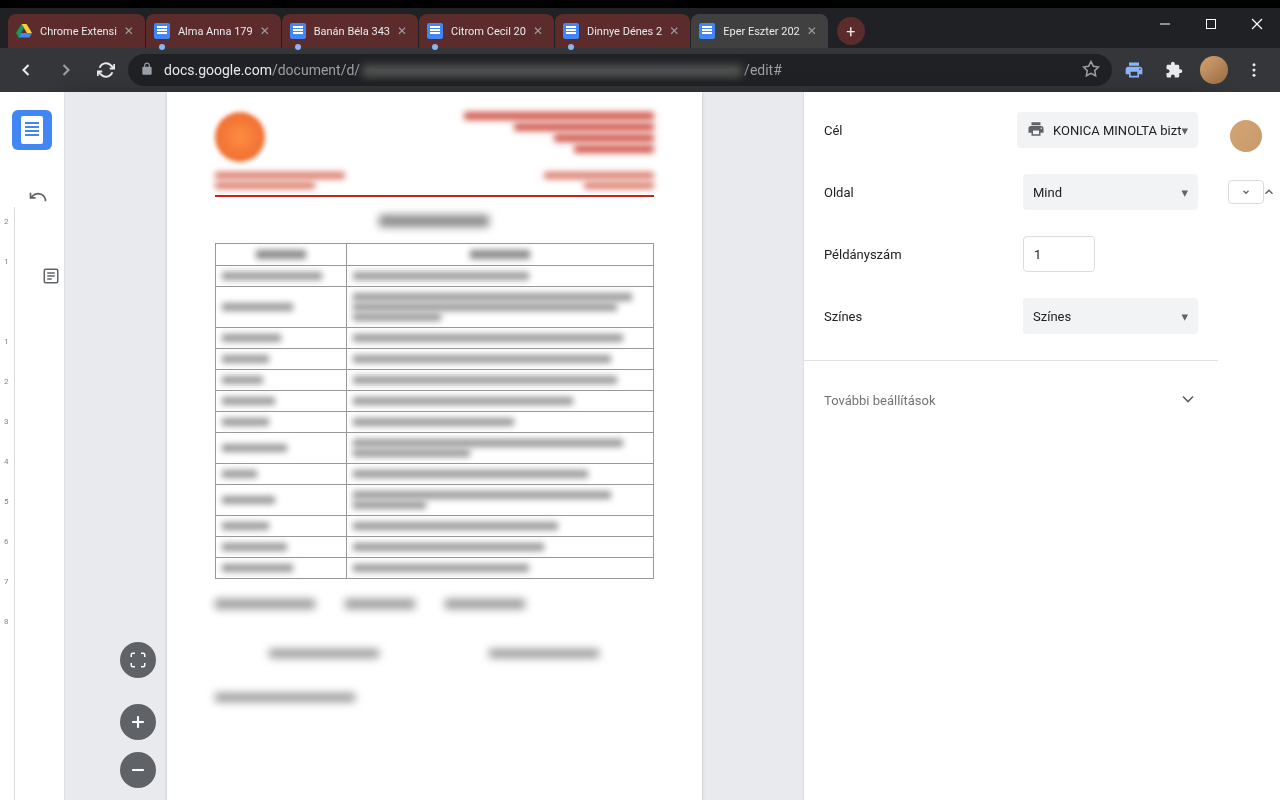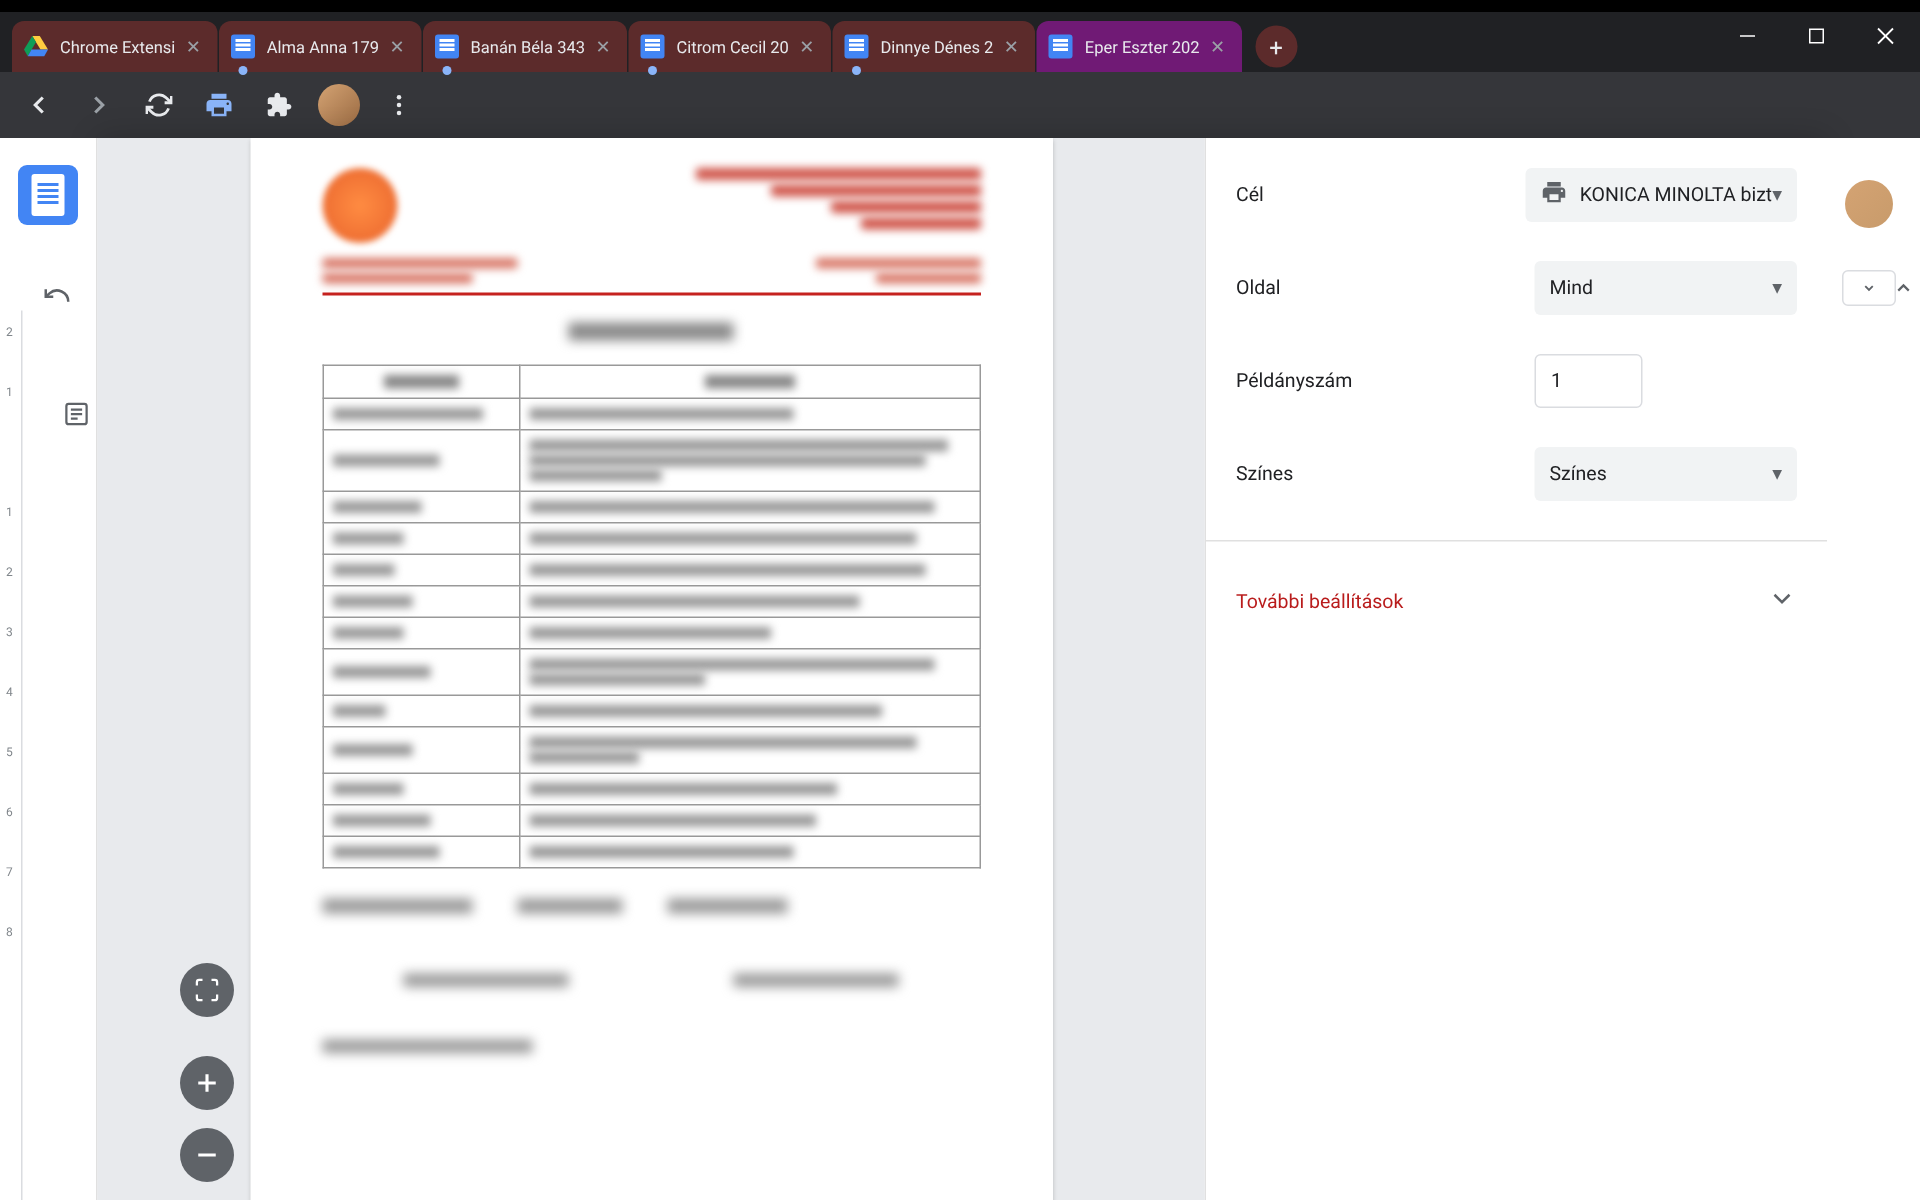--- a/index.html
+++ b/index.html
@@ -9,21 +9,21 @@
 .titlebar { height: 8px; background: #000; }
 
 
 .window-controls { position: absolute; top: 8px; right: 0; display: flex; z-index: 100; }
 .win-btn { width: 46px; height: 32px; display: flex; align-items: center; justify-content: center; color: #fff; }
 .win-btn svg { width: 12px; height: 12px; }
 
 
 .tabstrip { height: 40px; background: #202124; display: flex; align-items: flex-end; padding-left: 8px; padding-top: 8px; }
 .tab { height: 34px; background: #5c2b2b; border-radius: 8px 8px 0 0; display: flex; align-items: center; padding: 0 8px; margin-right: 1px; max-width: 170px; min-width: 120px; color: #e8eaed; font-size: 12px; position: relative; }
-.tab.active { background: #701a75; text-align: right; }
+.tab.active { background: #404040; text-align: right; }
 .tab-favicon { width: 16px; height: 16px; margin-right: 8px; flex-shrink: 0; display: flex; align-items: center; justify-content: center; }
 .tab-title { flex: 1; white-space: nowrap; overflow: hidden; text-overflow: ellipsis; font-size: 11px; }
 .tab-close { width: 16px; height: 16px; display: flex; align-items: center; justify-content: center; margin-left: 4px; color: #9aa0a6; flex-shrink: 0; }
 .newtab { width: 28px; height: 28px; border-radius: 50%; background: #5c2b2b; display: flex; align-items: center; justify-content: center; color: #e8eaed; margin-left: 8px; margin-bottom: 3px; }
 
 
 .addressbar { height: 44px; background: #35363a; display: flex; align-items: center; padding: 0 8px; gap: 4px; }
 .nav-btn { width: 36px; height: 36px; border-radius: 50%; display: flex; align-items: center; justify-content: center; color: #9aa0a6; }
 .nav-btn.enabled { color: #e8eaed; }
 .omnibox { flex: 1; height: 32px; background: #202124; border-radius: 16px; display: flex; align-items: center; padding: 0 12px; color: #e8eaed; font-size: 14px; }
@@ -108,21 +108,21 @@
 .sheet-count { font-size: 13px; color: #5f6368; }
 .setting-row { display: flex; align-items: center; margin-bottom: 26px; gap: 44px; }
 .setting-label { width: 155px; font-size: 13px; color: #202124; }
 .setting-control { flex: 1; }
 .dropdown { width: 100%; height: 36px; background: #f1f3f4; border: none; border-radius: 4px; display: flex; align-items: center; padding: 0 10px; font-size: 13px; color: #202124; position: relative; }
 .dropdown-icon { margin-right: 8px; color: #5f6368; }
 .dropdown-text { flex: 1; white-space: nowrap; overflow: hidden; text-overflow: ellipsis; }
 .dropdown-caret { color: #5f6368; }
 .number-input { width: 72px; height: 36px; border: 1px solid #dadce0; border-radius: 4px; padding: 0 10px; font-size: 13px; color: #202124; background: #fff; }
 .settings-divider { height: 1px; background: #e0e0e0; margin: 4px -20px 20px; }
-.more-settings { display: flex; justify-content: space-between; align-items: center; font-size: 13px; color: #b91c1c; padding: 8px 0; }
+.more-settings { display: flex; justify-content: space-between; align-items: center; font-size: 13px; color: #737373; padding: 8px 0; }
 
 
 .fav-docs { width: 16px; height: 16px; background: #4285f4; border-radius: 2px; position: relative; }
 .fav-docs::after { content: ''; position: absolute; top: 3px; left: 3px; right: 3px; height: 1.5px; background: #fff; box-shadow: 0 3px 0 #fff, 0 6px 0 #fff; }
 .tab-loading { width: 6px; height: 6px; border-radius: 50%; background: #8ab4f8; position: absolute; bottom: -2px; left: 13px; }
 </style>
 </head>
 <body>
 
 <div class="titlebar"></div>
@@ -210,20 +210,29 @@
       <svg width="20" height="20" viewBox="0 0 24 24" fill="none" stroke="currentColor" stroke-width="2.5">
         <polyline points="9 18 15 12 9 6"></polyline>
       </svg>
     </div>
   <div class="nav-btn enabled">
       <svg width="18" height="18" viewBox="0 0 24 24" fill="none" stroke="currentColor" stroke-width="2.5">
         <path d="M23 4v6h-6M1 20v-6h6"></path>
         <path d="M3.51 9a9 9 0 0 1 14.85-3.36L23 10M1 14l4.64 4.36A9 9 0 0 0 20.49 15"></path>
       </svg>
     </div>
+  <div class="omnibox">
+    <span class="lock-icon"><svg width="14" height="14" viewBox="0 0 24 24" fill="currentColor">
+          <path d="M18 8h-1V6c0-2.76-2.24-5-5-5S7 3.24 7 6v2H6c-1.1 0-2 .9-2 2v10c0 1.1.9 2 2 2h12c1.1 0 2-.9 2-2V10c0-1.1-.9-2-2-2zM9 6c0-1.66 1.34-3 3-3s3 1.34 3 3v2H9V6z"></path>
+        </svg></span>
+    <span class="url-text"><span class="domain">docs.google.com</span><span>/document/d/</span><span class="url-blur"></span><span>/edit#</span></span>
+    <span class="star-icon"><svg width="18" height="18" viewBox="0 0 24 24" fill="none" stroke="currentColor" stroke-width="2">
+          <polygon points="12 2 15.09 8.26 22 9.27 17 14.14 18.18 21.02 12 17.77 5.82 21.02 7 14.14 2 9.27 8.91 8.26 12 2"></polygon>
+        </svg></span>
+  </div>
   <div class="toolbar-icon">
       <svg width="20" height="20" viewBox="0 0 24 24" fill="#8ab4f8">
         <path d="M19 8H5c-1.66 0-3 1.34-3 3v6h4v4h12v-4h4v-6c0-1.66-1.34-3-3-3zm-3 11H8v-5h8v5zm3-7c-.55 0-1-.45-1-1s.45-1 1-1 1 .45 1 1-.45 1-1 1zm-1-9H6v4h12V3z"></path>
       </svg>
     </div>
   <div class="toolbar-icon">
       <svg width="18" height="18" viewBox="0 0 24 24" fill="currentColor">
         <path d="M20.5 11H19V7c0-1.1-.9-2-2-2h-4V3.5C13 2.12 11.88 1 10.5 1S8 2.12 8 3.5V5H4c-1.1 0-2 .9-2 2v4h1.5C4.88 11 6 12.12 6 13.5S4.88 16 3.5 16H2v4c0 1.1.9 2 2 2h4v-1.5c0-1.38 1.12-2.5 2.5-2.5s2.5 1.12 2.5 2.5V22h4c1.1 0 2-.9 2-2v-4h1.5c1.38 0 2.5-1.12 2.5-2.5S21.88 11 20.5 11z"></path>
       </svg>
     </div>

